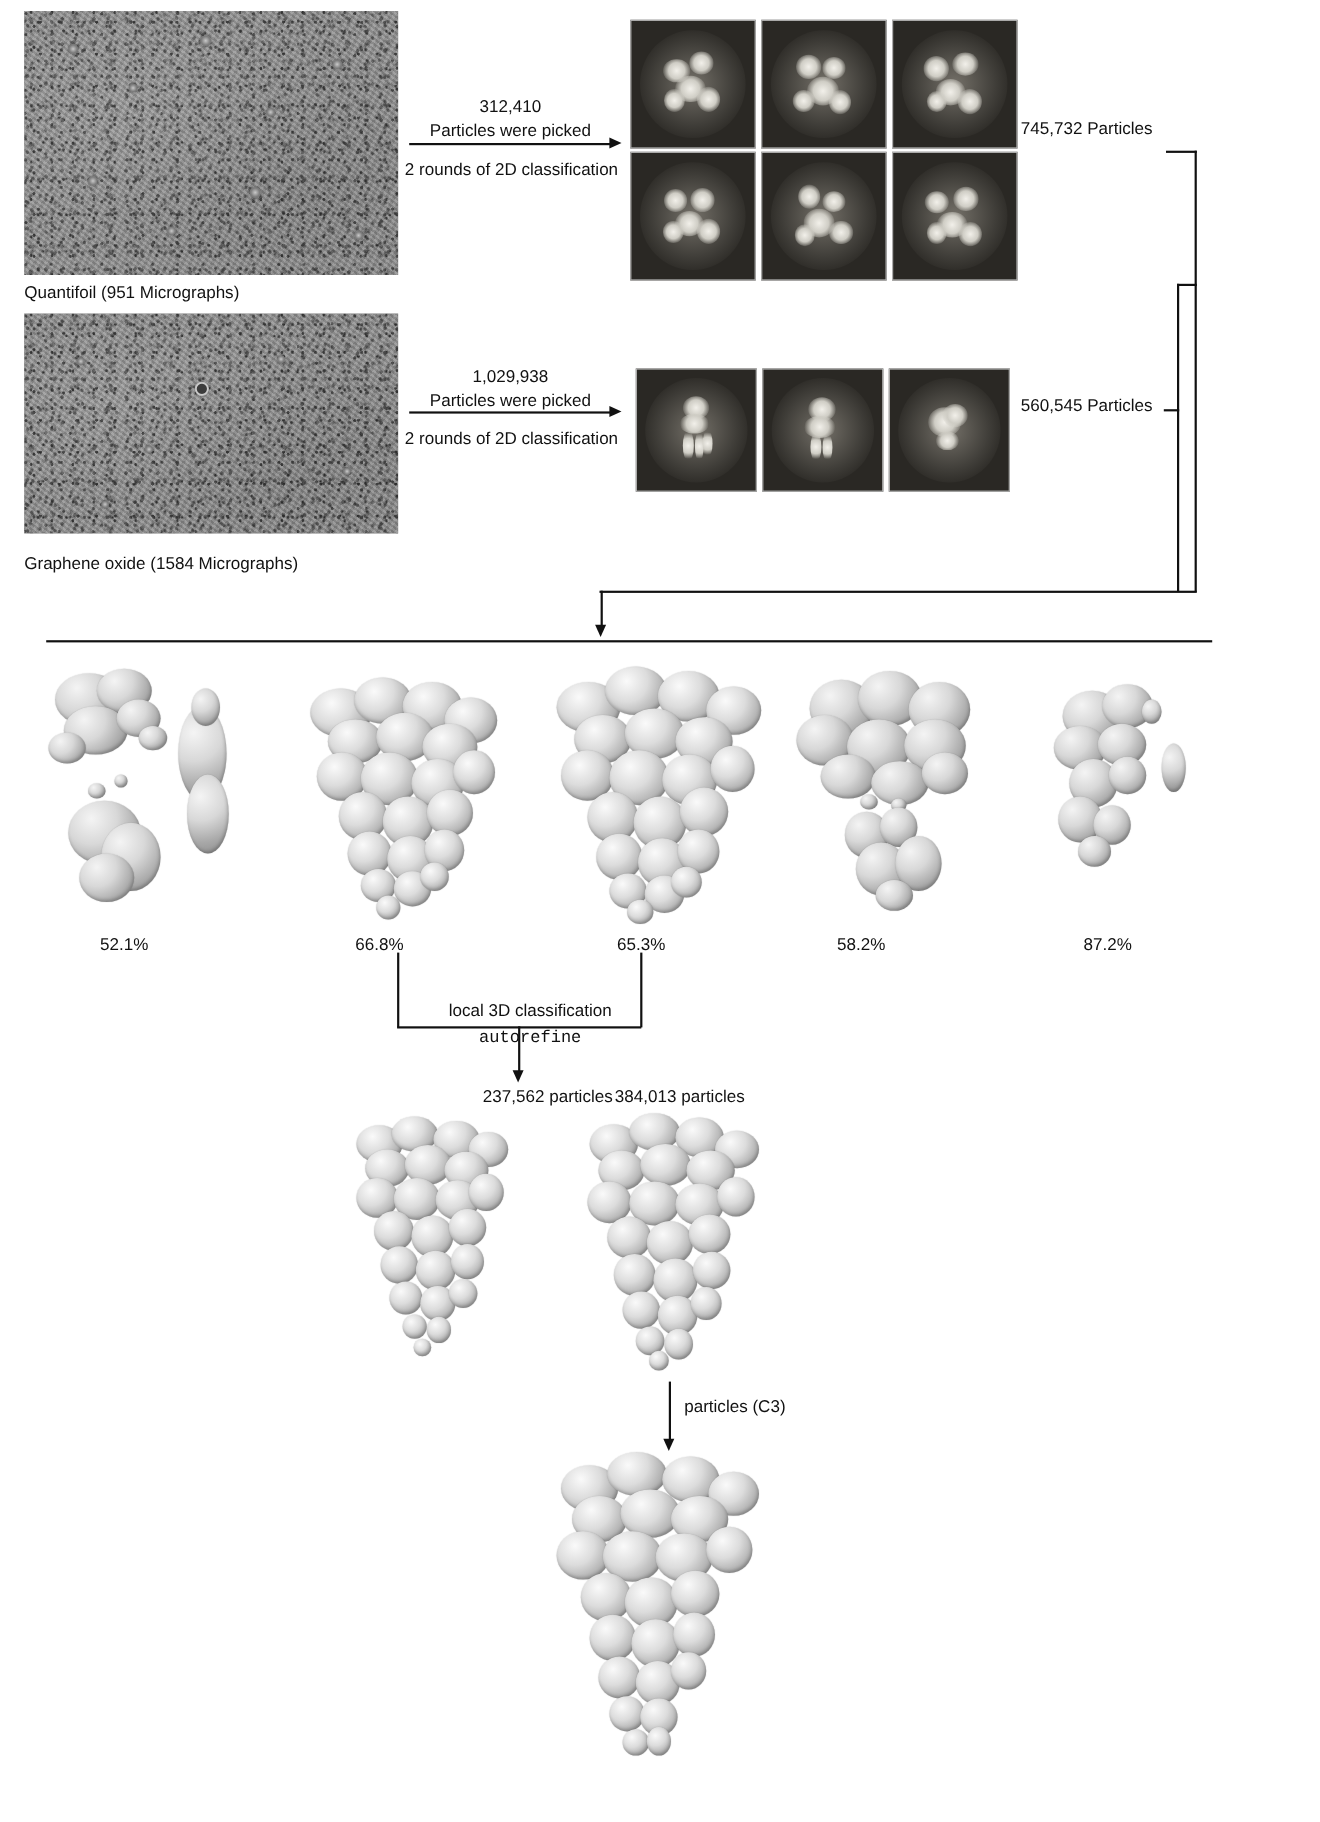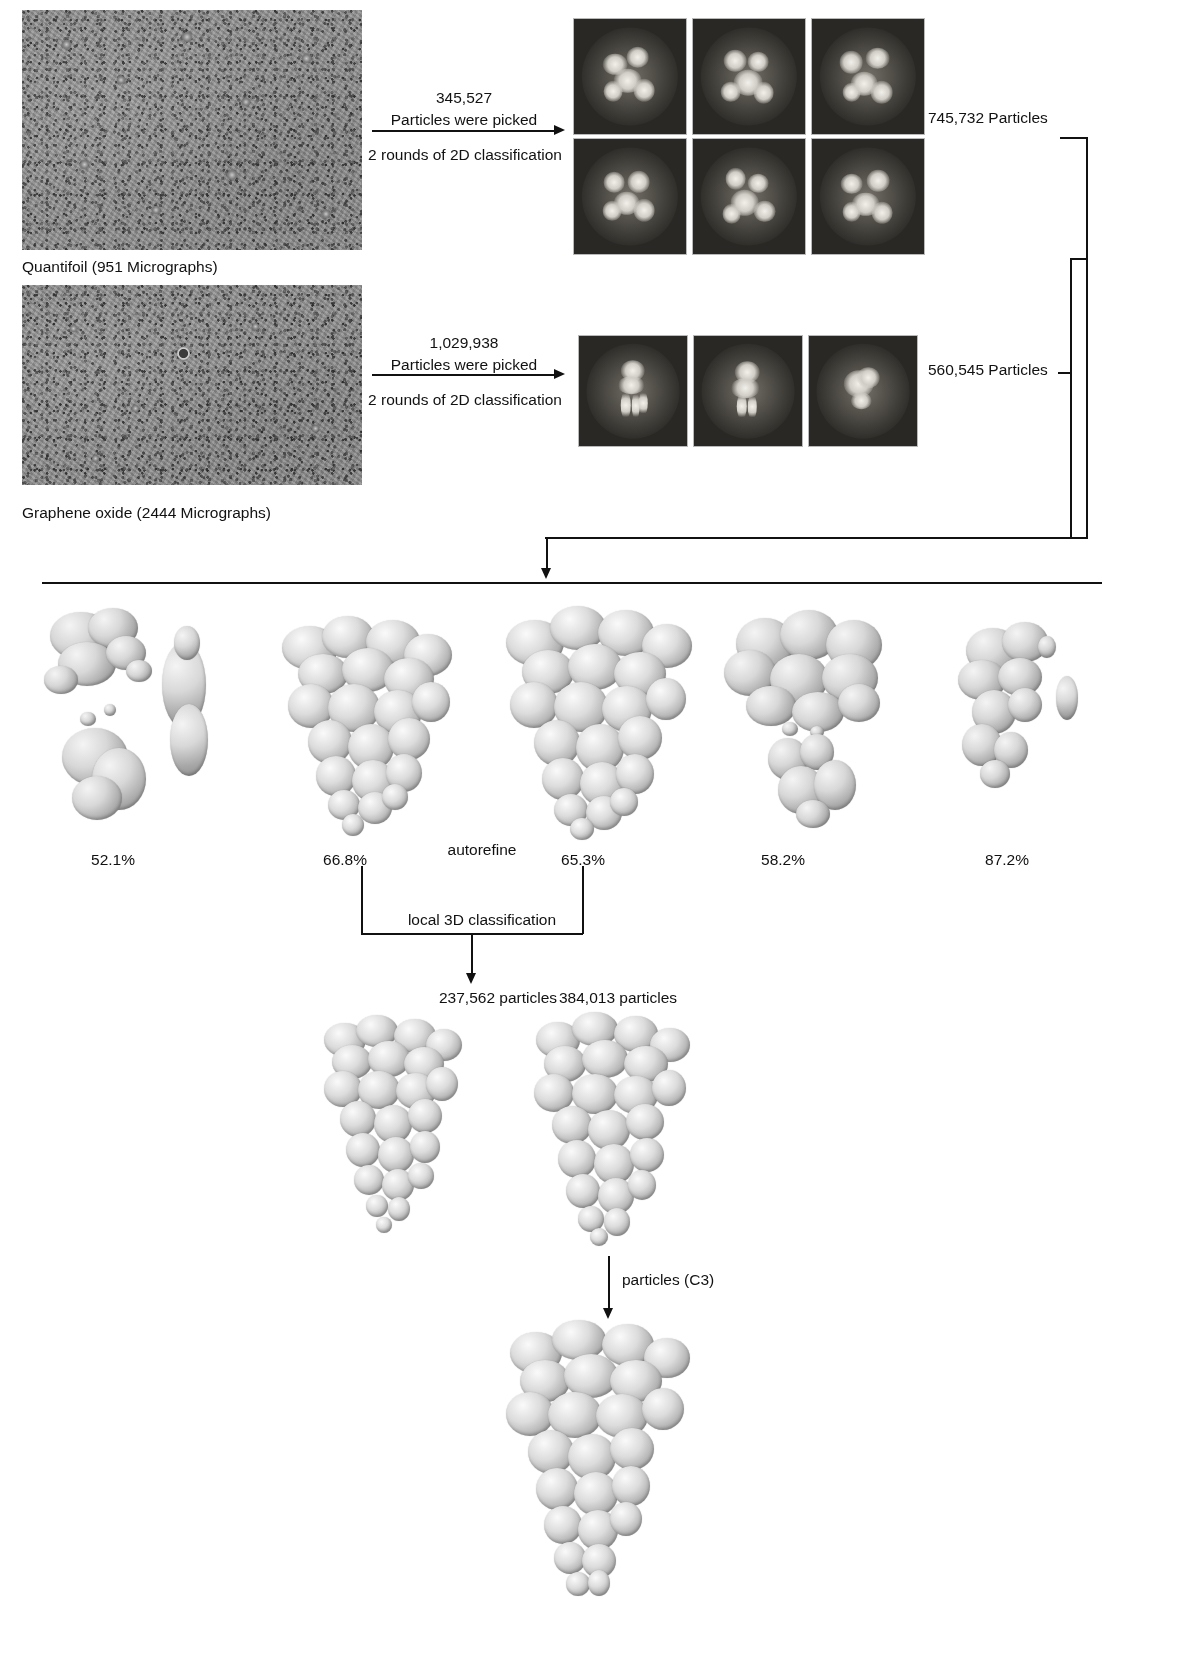--- a/index.html
+++ b/index.html
@@ -164,25 +164,25 @@
   <div class="micrograph" style="left:22px; top:285px; width:340px; height:200px;">
     <div class="noise" style="filter:contrast(1.05) brightness(0.99);"></div>
     <div class="grain"></div>
     <div class="blob" style="left:155px; top:62px; width:13px; height:13px; background:radial-gradient(circle,#3c3c3c 0 45%,#cfcfcf 55%,#8a8a8a 100%);"></div>
     <div class="blob" style="left:48px; top:40px; width:7px; height:7px;"></div>
     <div class="blob" style="left:110px; top:120px; width:7px; height:7px;"></div>
     <div class="blob" style="left:230px; top:38px; width:7px; height:7px;"></div>
     <div class="blob" style="left:290px; top:140px; width:7px; height:7px;"></div>
     <div class="blob" style="left:70px; top:170px; width:7px; height:7px;"></div>
   </div>
-  <div class="lbl" style="left:22px; top:503px;">Graphene oxide (2444 Micrographs)</div>
+  <div class="lbl" style="left:22px; top:503px;">Graphene oxide (1584 Micrographs)</div>
 
   <div class="line hline" style="left:372px; top:130px; width:184px;"></div>
   <div class="arrowhead arrow-right" style="left:554px; top:125px;"></div>
-  <div class="lbl center" style="left:368px; top:88px; width:192px;">345,527</div>
+  <div class="lbl center" style="left:368px; top:88px; width:192px;">312,410</div>
   <div class="lbl center" style="left:358px; top:110px; width:212px;">Particles were picked</div>
   <div class="lbl center" style="left:352px; top:145px; width:226px;">2 rounds of 2D classification</div>
 
   <div class="line hline" style="left:372px; top:374px; width:184px;"></div>
   <div class="arrowhead arrow-right" style="left:554px; top:369px;"></div>
   <div class="lbl center" style="left:368px; top:333px; width:192px;">1,029,938</div>
   <div class="lbl center" style="left:358px; top:355px; width:212px;">Particles were picked</div>
   <div class="lbl center" style="left:352px; top:390px; width:226px;">2 rounds of 2D classification</div>
 
   <div class="class-row" style="left:573px; top:18px;">
@@ -397,21 +397,21 @@
     <span style="left:104px; top:58px; width:22px; height:44px;"></span>
     <span style="left:86px;  top:18px; width:18px; height:22px;"></span>
   </div>
   <div class="lbl center" style="left:972px; top:850px; width:70px;">87.2%</div>
 
   <div class="line vline" style="left:361px; top:866px; height:68px;"></div>
   <div class="line vline" style="left:582px; top:866px; height:68px;"></div>
   <div class="line hline" style="left:361px; top:933px; width:222px;"></div>
   <div class="line vline" style="left:471px; top:933px; height:44px;"></div>
   <div class="arrowhead arrow-down" style="left:466px; top:973px;"></div>
-  <div class="lbl center" style="left:382px; top:840px; width:200px;">autorefine</div>
+  <div class="lbl center" style="left:382px; top:933px; width:200px;font-family:Liberation Mono, monospace;">autorefine</div>
   <div class="lbl center" style="left:372px; top:910px; width:220px;">local 3D classification</div>
 
   <div class="lbl center" style="left:408px; top:988px; width:180px;">237,562 particles</div>
   <div class="lbl center" style="left:518px; top:988px; width:200px;">384,013 particles</div>
 
   <div class="map lumpy" style="left:318px; top:1015px; width:148px; height:220px;">
     <span style="left:6px;   top:8px;   width:42px; height:34px;"></span>
     <span style="left:38px;  top:0px;   width:42px; height:32px;"></span>
     <span style="left:76px;  top:4px;   width:42px; height:34px;"></span>
     <span style="left:108px; top:14px;  width:36px; height:32px;"></span>

